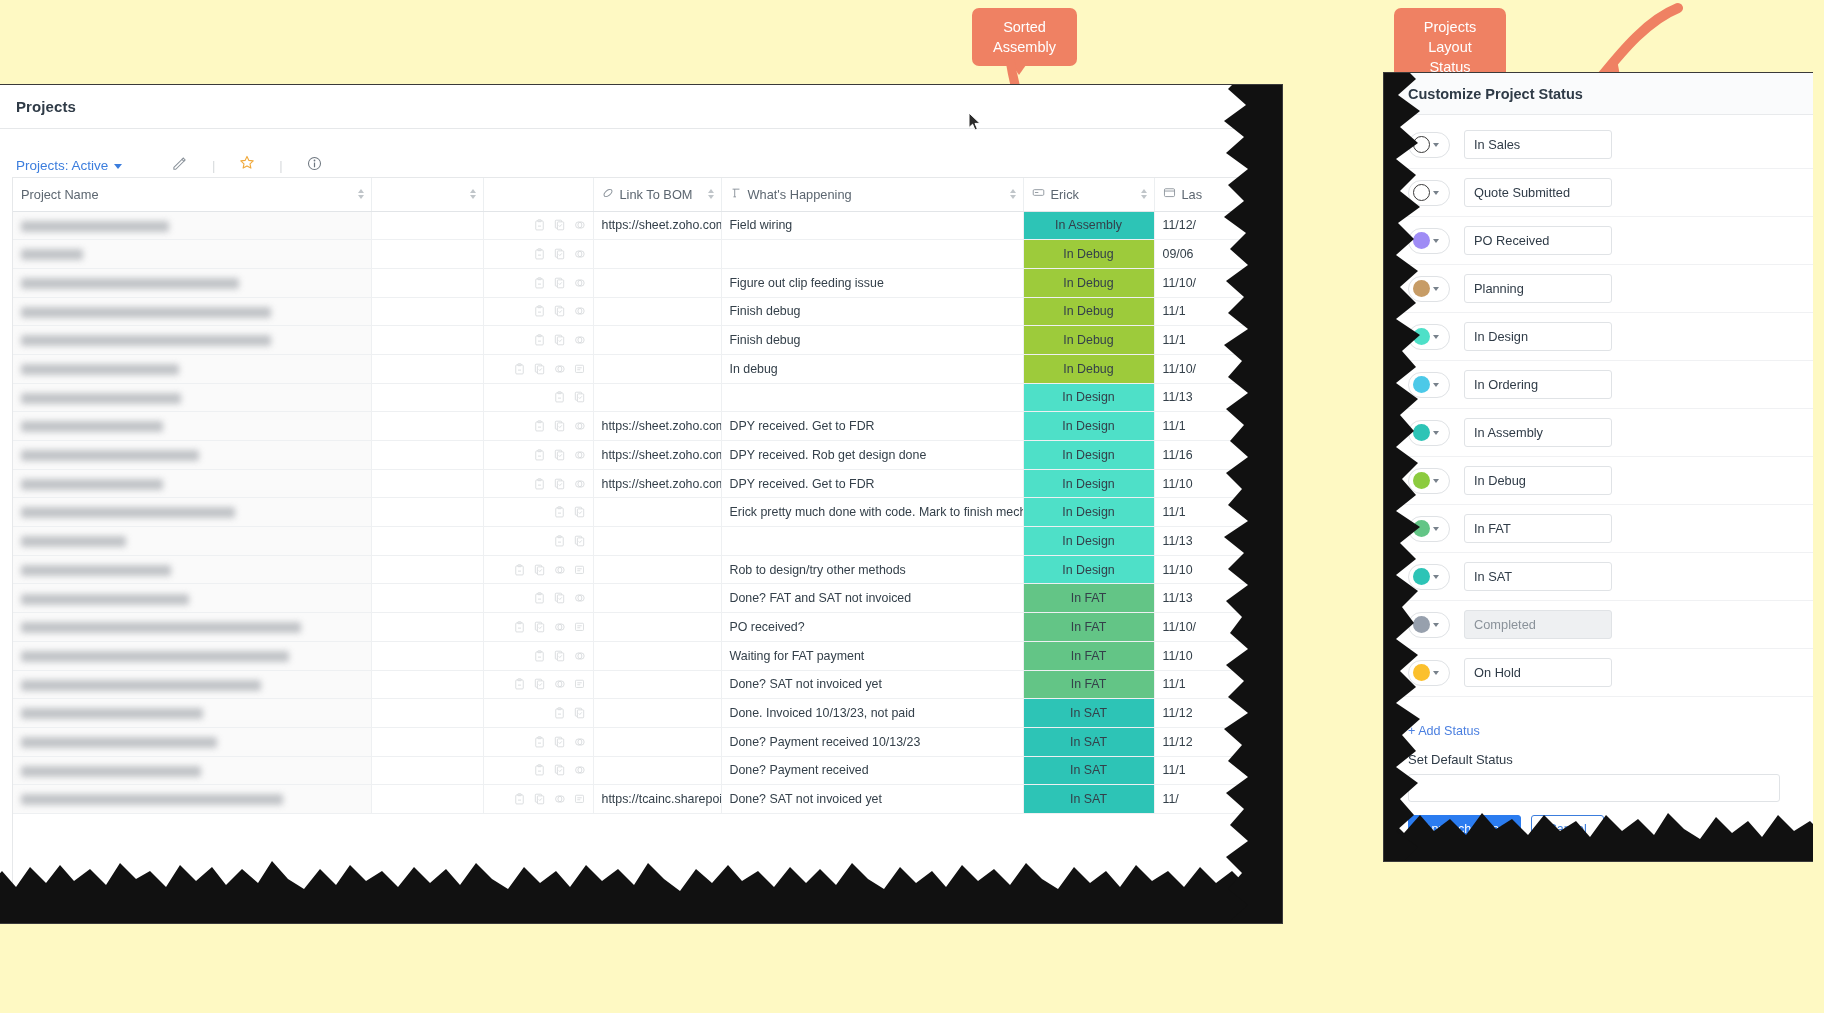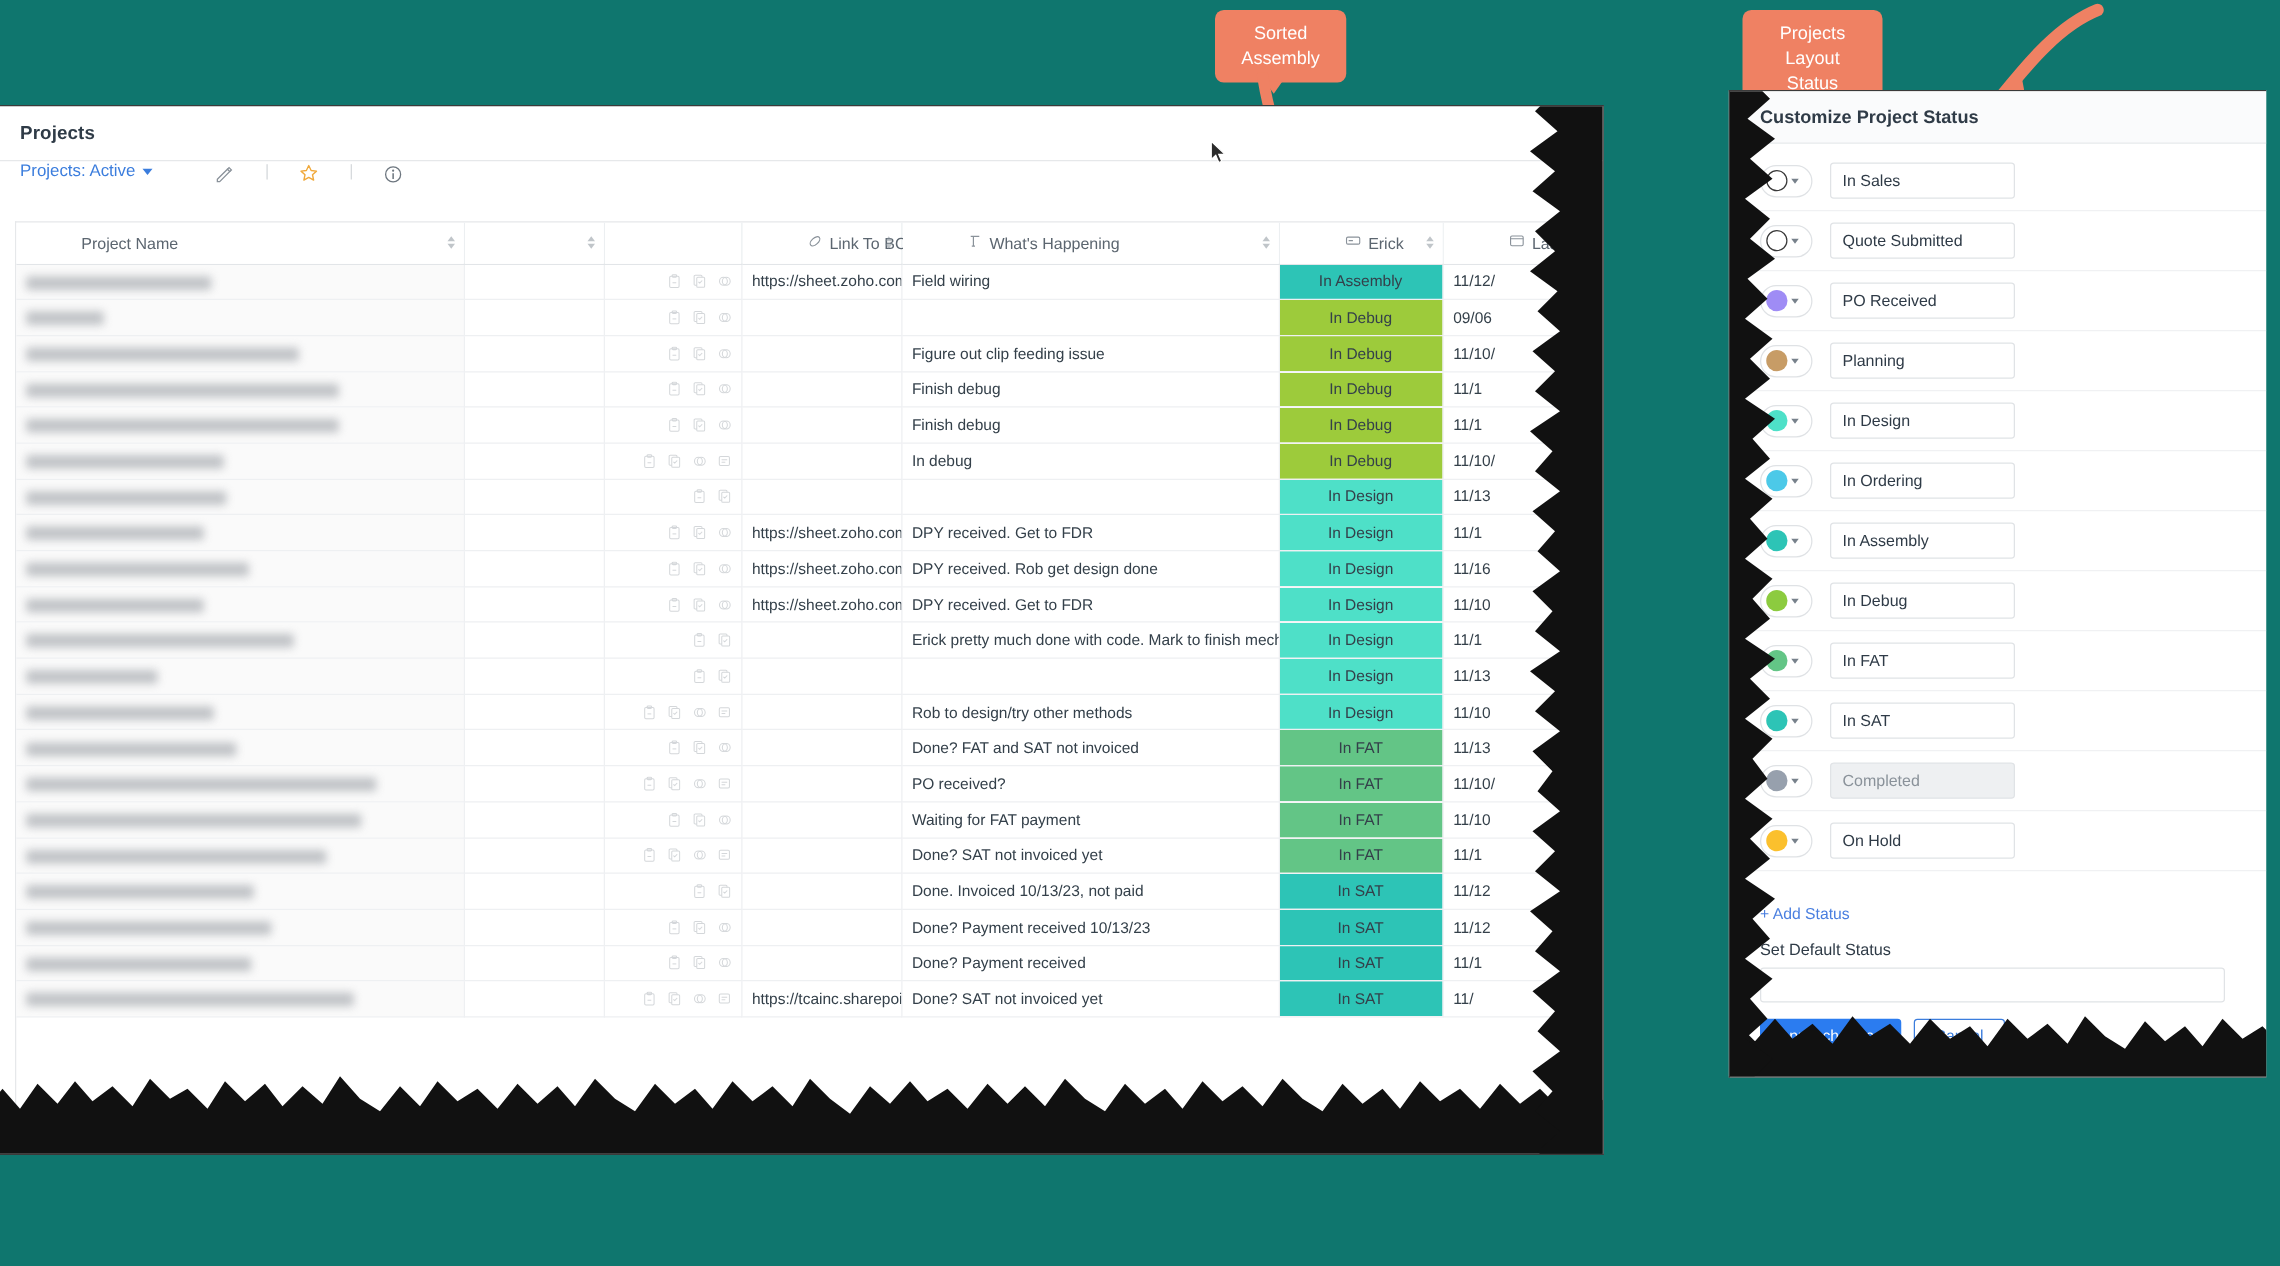--- a/index.html
+++ b/index.html
@@ -3,40 +3,40 @@
 <meta charset="utf-8">
 <style>
   * { box-sizing: border-box; }
   html, body {
     margin: 0; padding: 0;
     width: 1824px; height: 1013px;
     background: #ffffff;
     font-family: "Liberation Sans", sans-serif;
     overflow: hidden;
   }
-  #stage { position: relative; width: 1824px; height: 1013px; background:#0f766e; }
+  #stage { position: relative; width: 1824px; height: 1013px; background:#fef9c3; }
 
   
   #left-window {
     position: absolute; left: 0; top: 84px;
     width: 1283px; height: 840px;
     background: #fff;
     border: 1px solid #3a3a3a;
     border-left: none;
     overflow: hidden;
   }
   .lw-titlebar {
     height: 44px; display: flex; align-items: center;
     padding-left: 16px;
     border-bottom: 1px solid #e6e8ea;
     font-size: 15px; color: #2f3b47; font-weight: 600;
     letter-spacing: .1px;
   }
   .lw-viewbar {
-    height: 44px; display: flex; align-items: flex-start;
+    height: 44px; display: flex; align-items: flex-end;
     padding-left: 16px; gap: 12px;
     font-size: 13.5px;
   }
   .view-name { color: #3b7ddd; font-weight: 500; cursor: pointer; }
   .caret-dn {
     display:inline-block; width:0;height:0;
     border-left:4px solid transparent;border-right:4px solid transparent;
     border-top:5px solid #3b7ddd; margin-left:6px; vertical-align: middle;
   }
   .vb-sep { color:#d7dadd; margin: 0 10px; font-size:13px;}
@@ -48,21 +48,21 @@
   table.grid { border-collapse: collapse; table-layout: fixed; width: 1258px; font-size: 12.5px; }
   table.grid th {
     height: 33px; background:#fff; border-bottom:1px solid #e2e5e8; border-right:1px solid #eceff1;
     font-weight: 400; color:#5c6670; font-size:12.8px; text-align:left; padding:0 8px;
     position: relative; white-space: nowrap;
   }
   table.grid td {
     height: 28.7px; border-bottom:1px solid #eef0f2; border-right:1px solid #eef0f2;
     padding: 0 8px; color:#34404a; font-size:12.4px; white-space:nowrap; overflow:hidden;
   }
-  .th-inner { display:flex; align-items:center; gap:6px;margin-left:44px; }
+  .th-inner { display:flex; align-items:center; gap:6px; }
   .th-sort {
     position:absolute; right:7px; top:50%; transform:translateY(-50%);
     display:flex; flex-direction:column; gap:2px; opacity:.55;
   }
   .th-sort i { display:block; width:0;height:0; border-left:3.5px solid transparent;border-right:3.5px solid transparent;}
   .th-sort i.up { border-bottom:4px solid #8d969e; }
   .th-sort i.dn { border-top:4px solid #8d969e; }
 
   .col-name   { width: 358px; }
   .col-blank  { width: 112px; }

